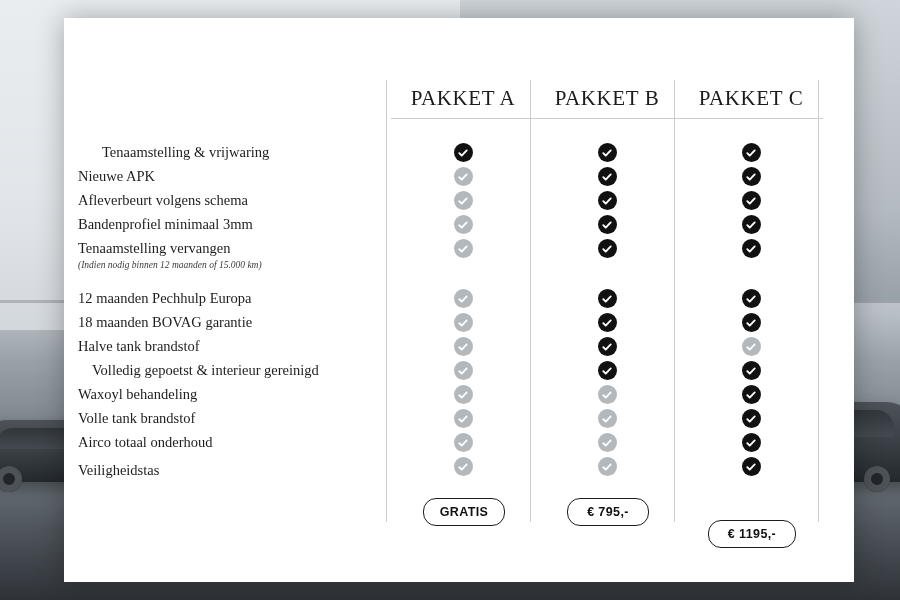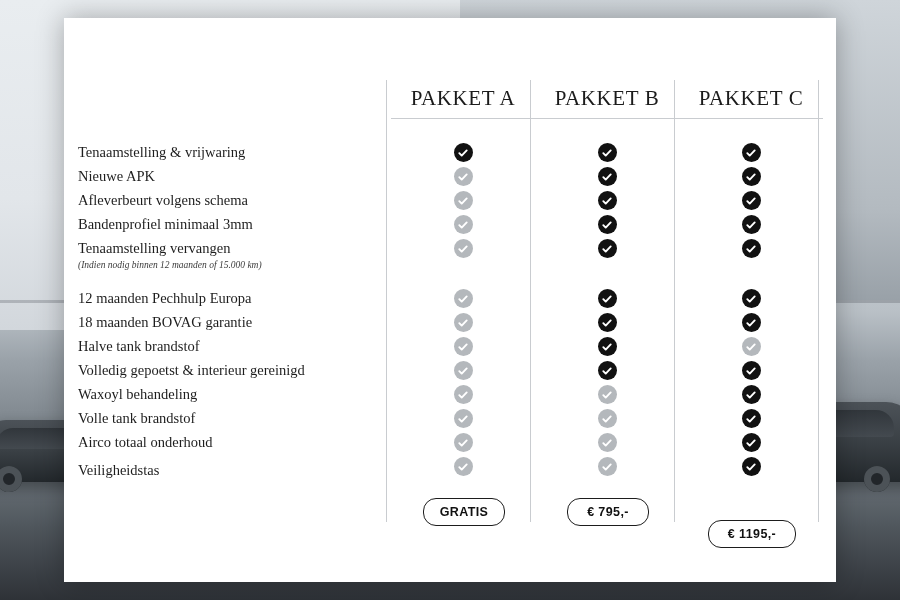--- a/index.html
+++ b/index.html
@@ -133,20 +133,21 @@
   }
   .car-dark .glass { background: linear-gradient(to bottom, #2d3237, #454b51); }
 
   
   .card {
     position: absolute;
     left: 64px; top: 18px;
     width: 772px; height: 564px;
     background: #ffffff;
     box-shadow: 0 0 26px rgba(0,0,0,.30);
+    padding-left: 18px;
   }
 
   .table {
     position: absolute;
     left: 0; top: 0; right: 0; bottom: 0;
   }
 
   
   .vsep {
     position: absolute;
@@ -276,21 +277,21 @@
         <div class="vsep" style="left: 754px;"></div>
         <div class="col-head" style="left: 327px;">PAKKET A</div>
         <div class="col-head-underline" style="left: 327px;"></div>
         <div class="price" style="left: 359px; width: 80px;">GRATIS</div>
         <div class="col-head" style="left: 471px;">PAKKET B</div>
         <div class="col-head-underline" style="left: 471px;"></div>
         <div class="price" style="left: 503px; width: 80px;">€ 795,-</div>
         <div class="col-head" style="left: 615px;">PAKKET C</div>
         <div class="col-head-underline" style="left: 615px;"></div>
         <div class="price" style="left: 644px; width: 86px; margin-top: 22px;">€ 1195,-</div>
-        <div class="feature" style="top: 126px;">Tenaamstelling &amp; vrijwaring</div>
+        <div class="feature" style="top: 126px; margin-left: 24px;">Tenaamstelling &amp; vrijwaring</div>
         <div class="check on" style="left: 389.5px; top: 125px;">
           <svg width="12" height="12" viewBox="0 0 12 12" aria-hidden="true">
             <path d="M2.3 6.2 L4.7 8.6 L9.7 3.4" fill="none" stroke="#ffffff" stroke-width="1.9" stroke-linecap="round" stroke-linejoin="round"></path>
           </svg>
         </div>
         <div class="check on" style="left: 533.5px; top: 125px;">
           <svg width="12" height="12" viewBox="0 0 12 12" aria-hidden="true">
             <path d="M2.3 6.2 L4.7 8.6 L9.7 3.4" fill="none" stroke="#ffffff" stroke-width="1.9" stroke-linecap="round" stroke-linejoin="round"></path>
           </svg>
         </div>
@@ -405,21 +406,21 @@
         <div class="check on" style="left: 533.5px; top: 319px;">
           <svg width="12" height="12" viewBox="0 0 12 12" aria-hidden="true">
             <path d="M2.3 6.2 L4.7 8.6 L9.7 3.4" fill="none" stroke="#ffffff" stroke-width="1.9" stroke-linecap="round" stroke-linejoin="round"></path>
           </svg>
         </div>
         <div class="check off" style="left: 677.5px; top: 319px;">
           <svg width="12" height="12" viewBox="0 0 12 12" aria-hidden="true">
             <path d="M2.3 6.2 L4.7 8.6 L9.7 3.4" fill="none" stroke="#ffffff" stroke-width="1.9" stroke-linecap="round" stroke-linejoin="round"></path>
           </svg>
         </div>
-        <div class="feature" style="top: 344px;">Volledig gepoetst &amp; interieur gereinigd</div>
+        <div class="feature" style="top: 344px; margin-left: 14px;">Volledig gepoetst &amp; interieur gereinigd</div>
         <div class="check off" style="left: 389.5px; top: 343px;">
           <svg width="12" height="12" viewBox="0 0 12 12" aria-hidden="true">
             <path d="M2.3 6.2 L4.7 8.6 L9.7 3.4" fill="none" stroke="#ffffff" stroke-width="1.9" stroke-linecap="round" stroke-linejoin="round"></path>
           </svg>
         </div>
         <div class="check on" style="left: 533.5px; top: 343px;">
           <svg width="12" height="12" viewBox="0 0 12 12" aria-hidden="true">
             <path d="M2.3 6.2 L4.7 8.6 L9.7 3.4" fill="none" stroke="#ffffff" stroke-width="1.9" stroke-linecap="round" stroke-linejoin="round"></path>
           </svg>
         </div>

